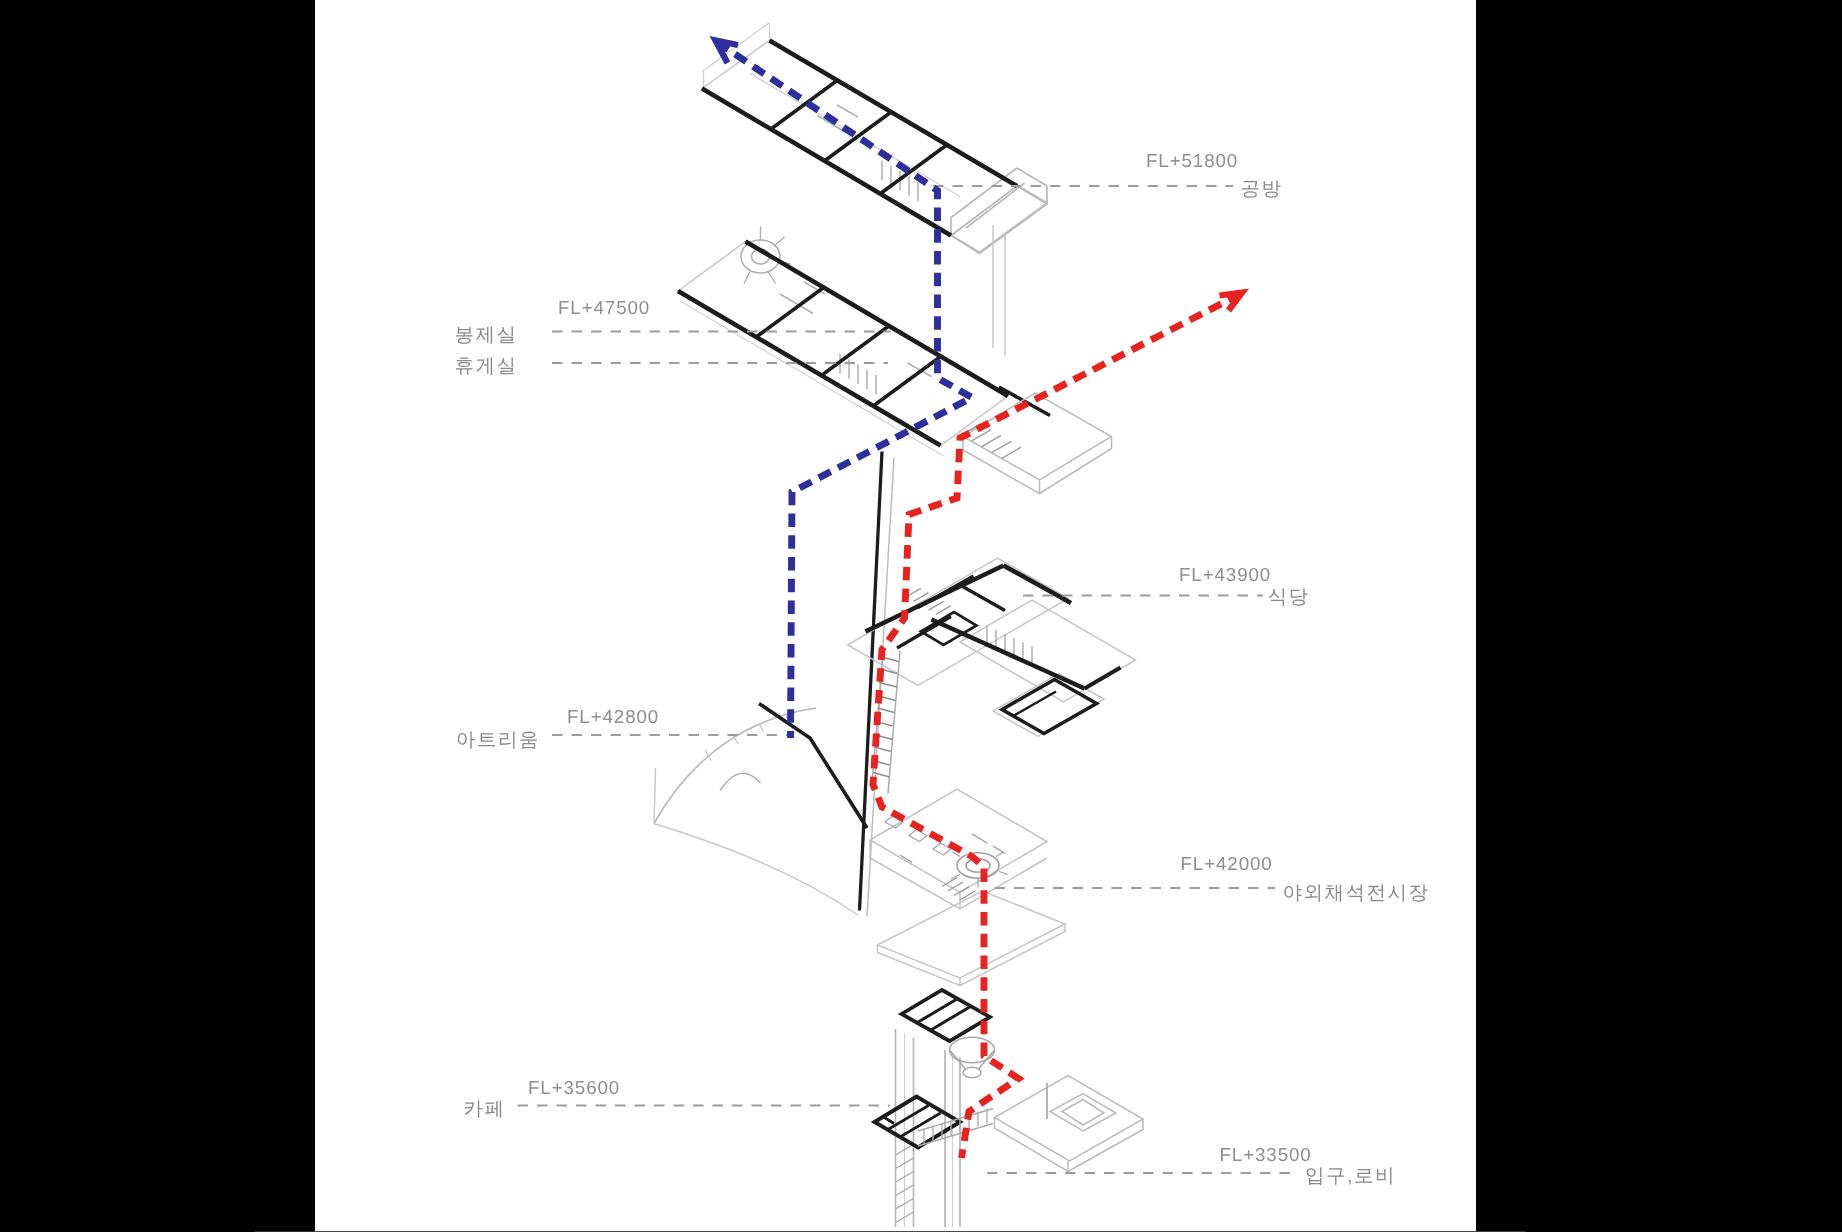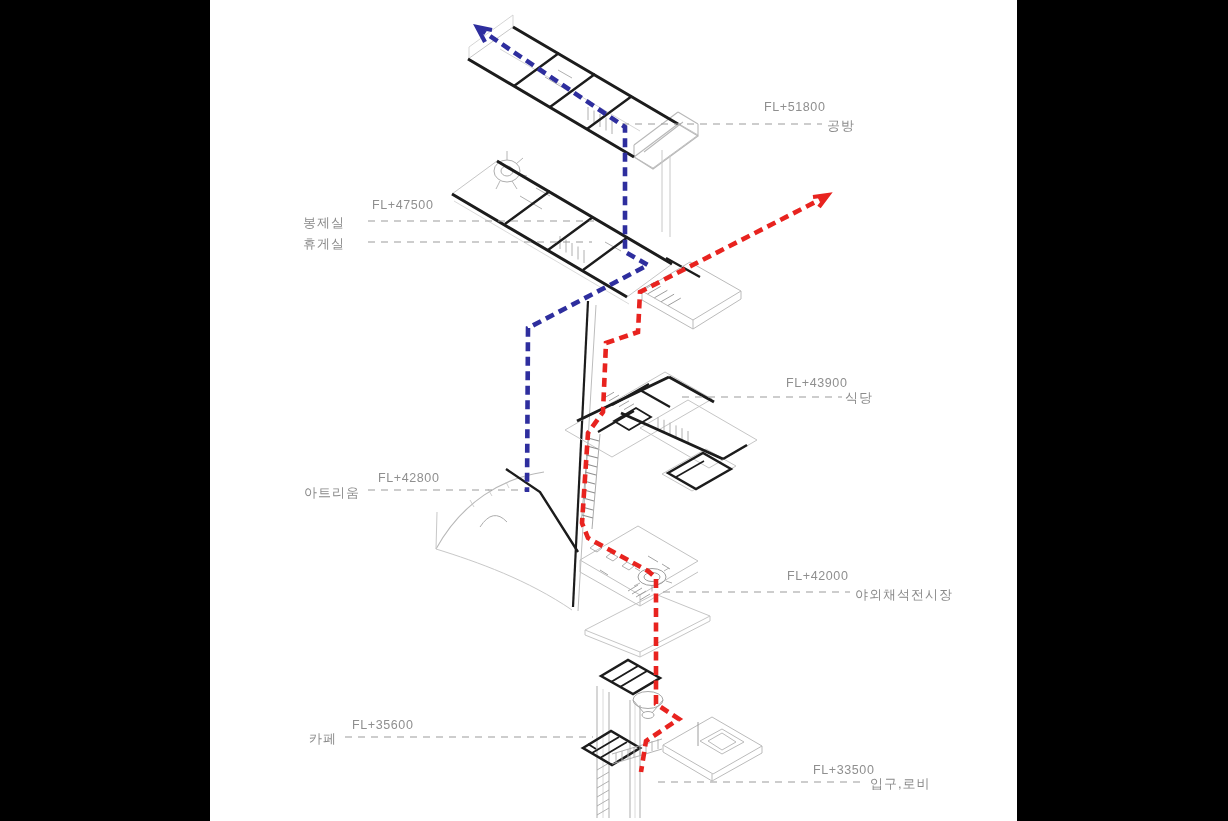--- a/index.html
+++ b/index.html
@@ -1,16 +1,16 @@
 <!DOCTYPE html>
 <html><head>
 <meta charset="utf-8">
 <style>
   html,body{margin:0;padding:0;background:#000;}
-  .stage{position:relative;width:1228px;height:821px;background:#000;overflow:hidden;}
+  .stage{position:relative;width:984px;height:821px;background:#000;overflow:hidden;}
   .stage svg{display:block;}
   .lbl{font-family:"Liberation Sans",sans-serif;font-size:12.5px;fill:#8f8f8f;letter-spacing:.6px;}
   .lbl-k{font-family:"Liberation Sans",sans-serif;font-size:13px;fill:#8a8a8a;letter-spacing:1px;}
 </style>
 </head>
 <body>
 
 <div class="stage">
 <svg width="1228" height="821" viewBox="0 0 1228 821" xmlns="http://www.w3.org/2000/svg">
 

